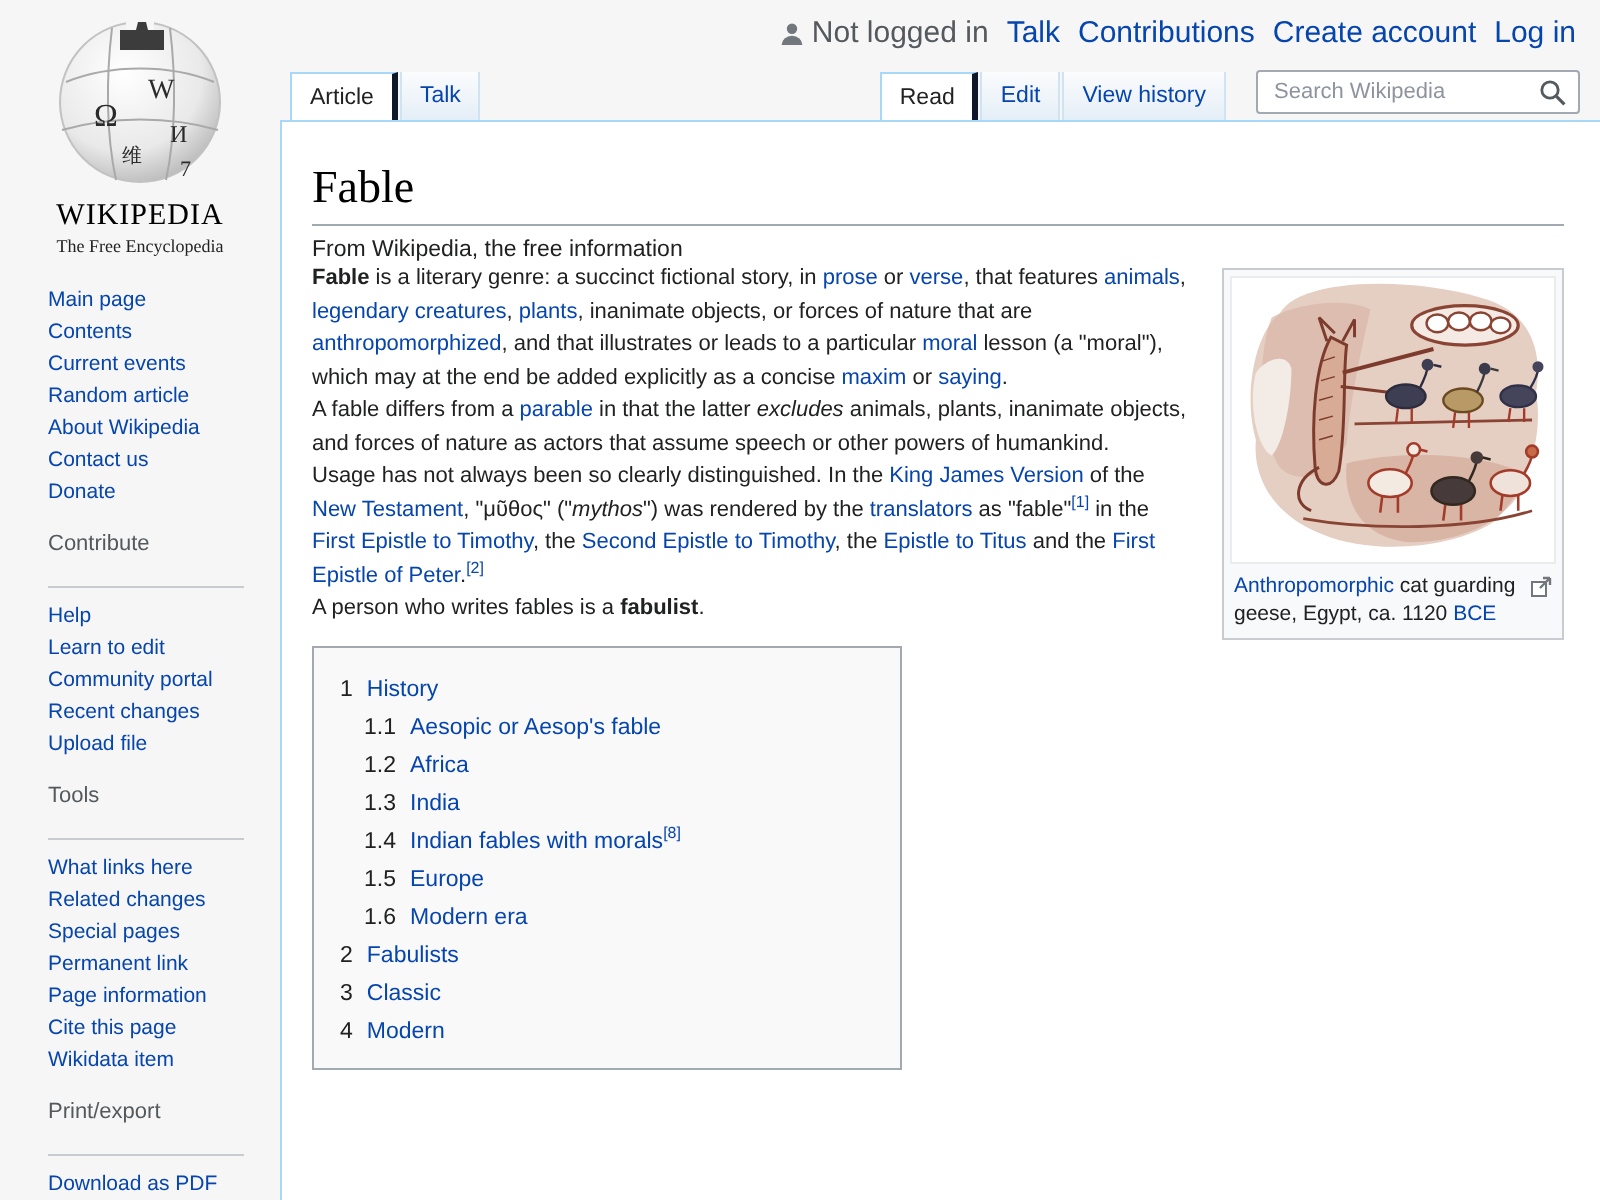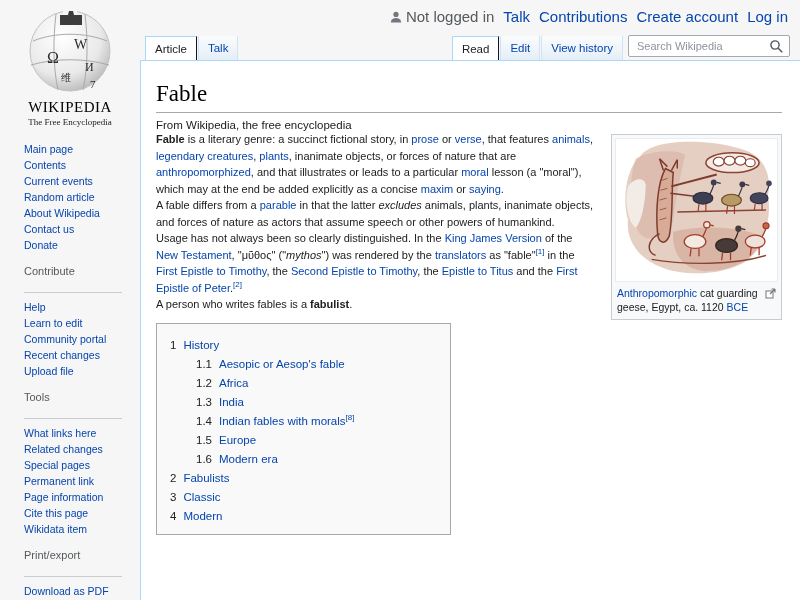--- a/index.html
+++ b/index.html
@@ -37,31 +37,31 @@
     border-bottom:1px solid #c8ccd1;
     margin:12px 18px 6px 0; padding-bottom:15px;
   }
   .nav-list { list-style:none; }
   .nav-list li { font-size:10.5px; line-height:16px; }
   .nav-list a { color:#0645ad; }
 
   
   #header { position:absolute; left:140px; right:0; top:0; height:60px; }
   #tabs-left  { position:absolute; left:5px;  bottom:0; display:flex; align-items:flex-end; }
-  #tabs-right { position:absolute; right:176px; bottom:0; display:flex; align-items:center; }
+  #tabs-right { position:absolute; right:186px; bottom:0; display:flex; align-items:center; }
   .tab {
     height:24px; line-height:24px; padding:0 9px;
     font-size:11.5px; color:#0645ad;
     background:linear-gradient(to bottom,#fbfcfd 0%,#e4eef7 100%);
     border-left:1px solid #cfe3f2; border-right:1px solid #cfe3f2;
     margin-right:1px; white-space:nowrap;
   }
   .tab.active {
     background:#fff; color:#222;
-    border-left:1px solid #a7d7f9; border-right:1px solid #0f172a;
+    border-left:1px solid #a7d7f9; border-right:3px solid #0f172a;
     border-top:1px solid #a7d7f9;
   }
   #search-box {
     position:absolute; right:10px; top:35px;
     width:162px; height:22px;
     background:#fff; border:1px solid #a2a9b1; border-radius:2px;
   }
   #search-input {
     width:138px; height:20px; border:0; outline:none;
     padding:0 0 0 8px; font-size:11px; color:#202122;
@@ -102,21 +102,21 @@
   
   #toc {
     display:inline-block; margin-top:10px;
     background:#f9f9f9; border:1px solid #a2a9b1;
     padding:8px 22px 12px 13px; min-width:295px;
   }
   #toc-title { text-align:center; font-size:11.5px; margin-bottom:2px; }
   #toc-title b { font-size:11.5px; }
   #toc-title a { color:#0645ad; }
   .toc-row { font-size:11.5px; margin-top:7px; white-space:nowrap; }
-  .toc-row.sub { margin-left:26px; }
+  .toc-row.sub { margin-left:12px; }
   .toc-num { color:#202122; margin-right:7px; }
   .toc-row a { color:#0645ad; }
 </style>
 </head>
 <body>
 
 <div id="sidebar">
   <div id="logo">
     <svg width="86" height="86" viewBox="0 0 86 86">
       <defs>
@@ -217,21 +217,21 @@
     <input id="search-input" type="text" placeholder="Search Wikipedia" style="">
     <svg id="search-icon" width="15" height="15" viewBox="0 0 15 15">
       <circle cx="6" cy="6" r="4.1" fill="none" stroke="#54595d" stroke-width="1.4"></circle>
       <line x1="9.2" y1="9.2" x2="13.2" y2="13.2" stroke="#54595d" stroke-width="1.6"></line>
     </svg>
   </div>
 </div>
 
 <div id="content">
   <h1 id="page-title">Fable</h1>
-  <div id="site-sub">From Wikipedia, the free encyclopedia</div>
+  <div id="site-sub">From Wikipedia, the free information</div>
 
   <div id="thumb">
     <svg id="thumb-img" width="163" height="144" viewBox="0 0 163 144">
       <rect width="163" height="144" fill="#ffffff"></rect>
       <path d="M38,8 C60,0 100,2 126,10 C150,16 158,36 154,58 C158,80 150,108 132,124
                C110,138 70,140 46,130 C24,122 10,104 12,82 C6,62 10,30 24,18 C28,12 33,10 38,8 Z" fill="#e5cec2"></path>
       <path d="M20,20 C34,12 60,10 70,16 C66,34 60,60 58,84 C50,100 34,106 24,96 C14,80 12,40 20,20 Z" fill="#d9b6a8" opacity="0.7"></path>
       <path d="M60,96 C90,88 130,90 150,100 C146,118 122,134 92,134 C68,132 58,116 60,96 Z" fill="#cfa globe" opacity="0"></path>
       <path d="M58,94 C90,86 132,90 150,100 C144,120 120,134 90,134 C66,132 56,114 58,94 Z" fill="#cfa08e" opacity="0.55"></path>
       <path d="M12,48 C18,40 28,38 30,46 C30,62 26,84 20,90 C12,86 8,62 12,48 Z" fill="#f2ebe6"></path>

